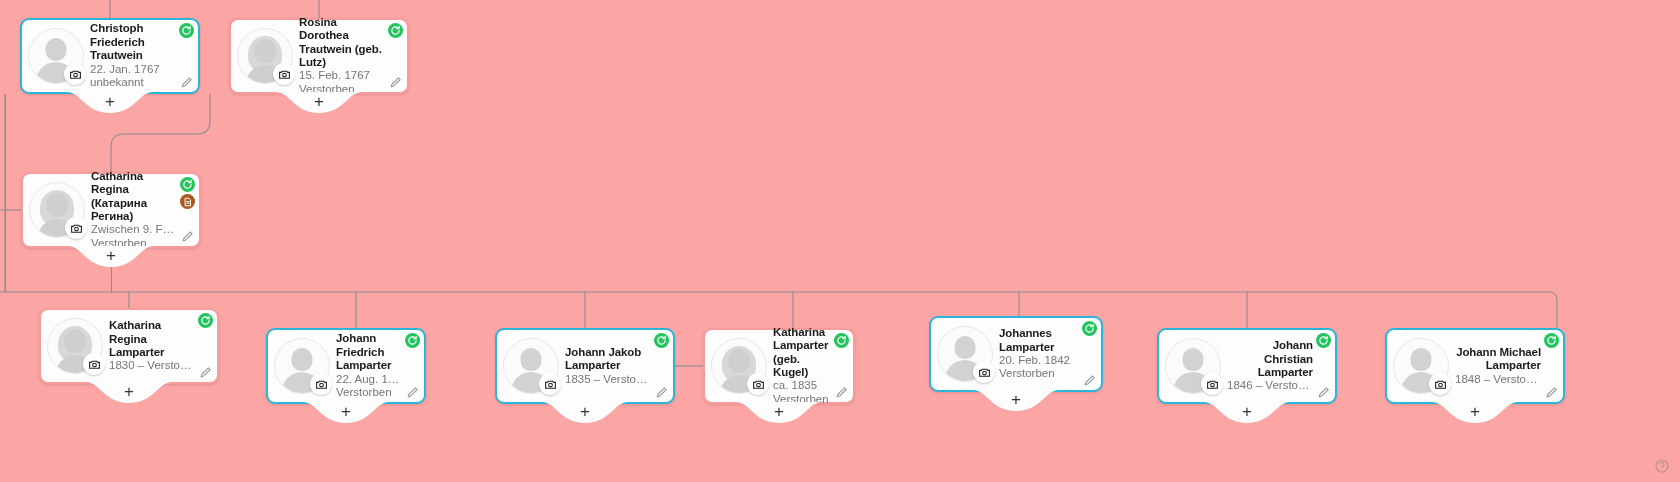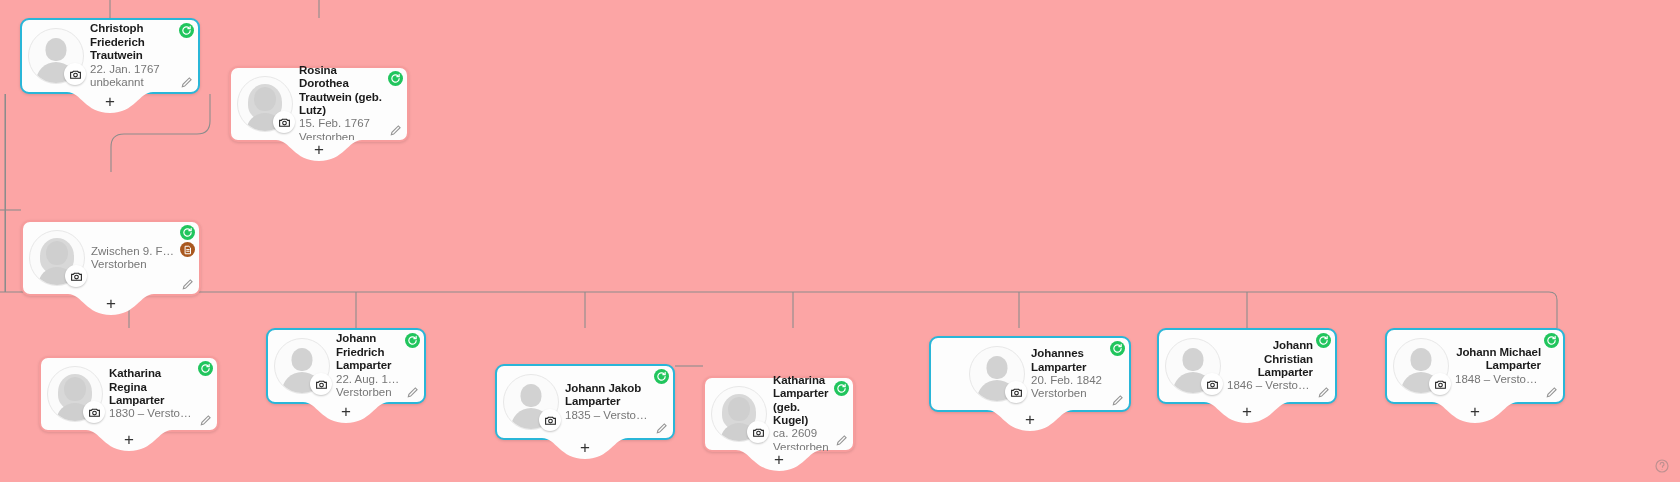--- a/index.html
+++ b/index.html
@@ -22,21 +22,21 @@
 
   
   .card {
     position: absolute;
     background: #fdfdfd;
     border-radius: 9px;
     border: 2px solid #2bb3d6;
     box-shadow: 0 1px 3px rgba(0,0,0,0.13);
     overflow: visible;
   }
-  .card.female { border-color: #f79c9c; margin-top: 48px; }
+  .card.female { border-color: #f79c9c; }
   .card.male   { border-color: #29b6d8; }
 
   .card-inner {
     position: relative;
     display: flex;
     align-items: center;
     height: 100%;
     padding: 5px 8px 5px 6px;
   }
 
@@ -245,20 +245,21 @@
             <div class="av-body"></div>
         </div>
         <div class="cam-badge">
           <svg width="13" height="13" viewBox="0 0 24 24" fill="none" stroke="#222" stroke-width="2">
             <path d="M3 8h3l2-2h8l2 2h3v11H3z"></path>
               <circle cx="12" cy="13" r="3.4"></circle>
           </svg>
         </div>
       </div>
       <div class="card-text">
+        <div class="p-name">Catharina Regina (Катарина Регина)</div>
         <div class="p-line">Zwischen 9. Feb…</div>
         <div class="p-line">Verstorben</div>
       </div>
       <div class="badges">
         <div class="badge sync">
           <svg width="11" height="11" viewBox="0 0 24 24" fill="none" stroke="#fff" stroke-width="2.6" stroke-linecap="round">
             <path d="M20 12a8 8 0 1 1-2.6-5.9"></path>
               <path d="M20 3v5h-5"></path>
           </svg>
         </div>
@@ -353,21 +354,21 @@
             <path d="M4 20l4-1 11-11-3-3L5 16z"></path>
           </svg>
       </div>
     </div>
     <div class="plus-tab">
       <div class="shape"></div>
       <div class="glyph">+</div>
     </div>
   </div>
 
-  <div class="card male" style="left:495px; top:328px; width:180px; height:76px;margin-top:36px;">
+  <div class="card male" style="left:495px; top:328px; width:180px; height:76px;">
     <div class="card-inner">
       <div class="avatar-wrap">
         <div class="avatar m">
             <div class="av-head"></div>
             <div class="av-body"></div>
           </div>
         <div class="cam-badge">
           <svg width="13" height="13" viewBox="0 0 24 24" fill="none" stroke="#222" stroke-width="2">
             <path d="M3 8h3l2-2h8l2 2h3v11H3z"></path>
               <circle cx="12" cy="13" r="3.4"></circle>
@@ -409,21 +410,21 @@
           </div>
         <div class="cam-badge">
           <svg width="13" height="13" viewBox="0 0 24 24" fill="none" stroke="#222" stroke-width="2">
             <path d="M3 8h3l2-2h8l2 2h3v11H3z"></path>
               <circle cx="12" cy="13" r="3.4"></circle>
             </svg>
         </div>
       </div>
       <div class="card-text">
         <div class="p-name">Katharina Lamparter (geb. Kugel)</div>
-        <div class="p-line">ca. 2609</div>
+        <div class="p-line">ca. 1835</div>
         <div class="p-line">Verstorben</div>
       </div>
       <div class="badges">
         <div class="badge sync">
           <svg width="11" height="11" viewBox="0 0 24 24" fill="none" stroke="#fff" stroke-width="2.6" stroke-linecap="round">
             <path d="M20 12a8 8 0 1 1-2.6-5.9"></path>
               <path d="M20 3v5h-5"></path>
             </svg>
         </div>
       </div>
@@ -432,21 +433,21 @@
             <path d="M4 20l4-1 11-11-3-3L5 16z"></path>
           </svg>
       </div>
     </div>
     <div class="plus-tab">
       <div class="shape"></div>
       <div class="glyph">+</div>
     </div>
   </div>
 
-  <div class="card male" style="left:929px; top:336px; width:202px; height:76px;padding-left:32px;">
+  <div class="card male" style="left:929px; top:316px; width:174px; height:76px;">
     <div class="card-inner">
       <div class="avatar-wrap">
         <div class="avatar m">
             <div class="av-head"></div>
             <div class="av-body"></div>
           </div>
         <div class="cam-badge">
           <svg width="13" height="13" viewBox="0 0 24 24" fill="none" stroke="#222" stroke-width="2">
             <path d="M3 8h3l2-2h8l2 2h3v11H3z"></path>
               <circle cx="12" cy="13" r="3.4"></circle>

